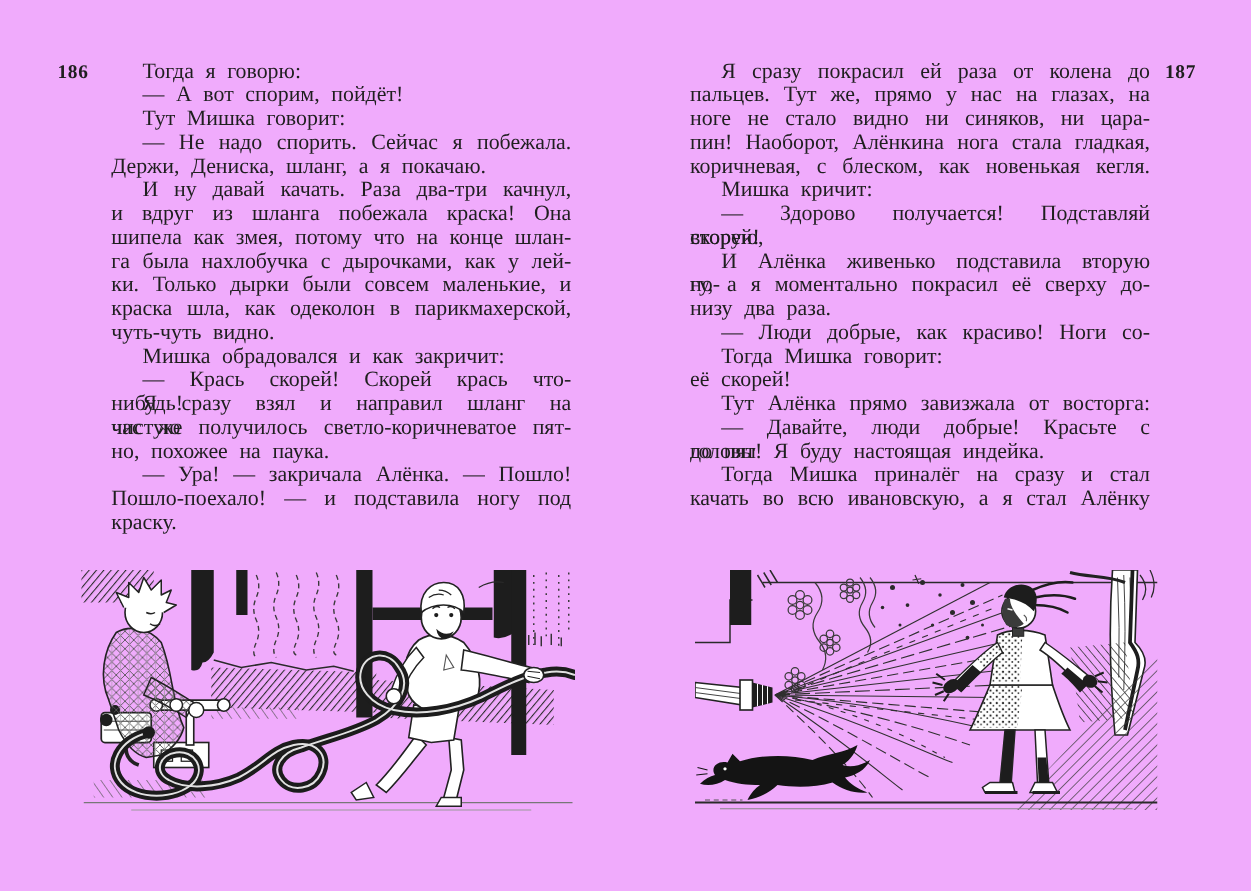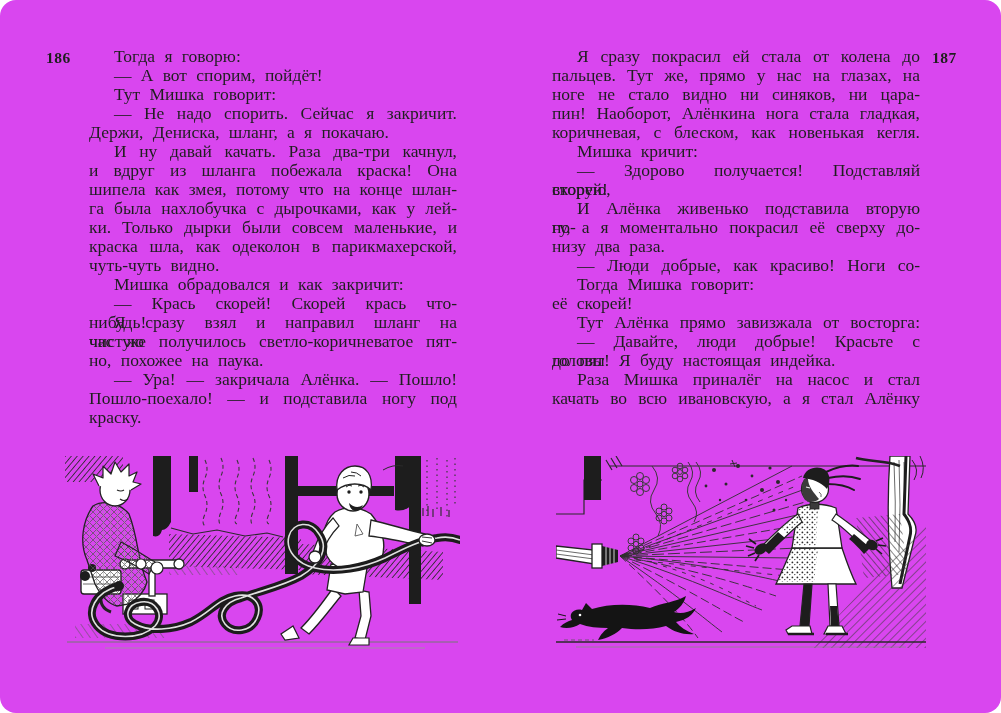--- a/index.html
+++ b/index.html
@@ -1,18 +1,18 @@
 <!DOCTYPE html>
 <html><head>
 <meta charset="utf-8">
 <style>
   html,body{margin:0;padding:0;background:#ffffff;}
   body{width:1001px;height:713px;overflow:hidden;position:relative;
        font-family:"Liberation Serif","DejaVu Serif",serif;color:#1f1f1f;}
-  .spread{position:absolute;inset:0;background:#d946ef;border-radius:16px;}
+  .spread{position:absolute;inset:0;background:#f0abfc;}
   .pagenum{position:absolute;top:49px;font-weight:700;font-size:15.5px;letter-spacing:.5px;}
   .pagenum.pn-left{left:46px;}
   .pagenum.pn-right{left:932px;}
   .textcol{position:absolute;top:47px;width:368px;font-family:Liberation Serif, serif;}
   .textcol.col-left{left:89px;}
   .textcol.col-right{left:552px;}
   .line{height:19px;line-height:19px;font-size:17.5px;word-spacing:.28em;white-space:normal;}
   .line.just{text-align:justify;text-align-last:justify;}
   .line.ind{text-indent:25px;}
   .illus{position:absolute;top:456px;}
@@ -24,57 +24,57 @@
 
 <div class="spread">
 
   <div class="pagenum pn-left">186</div>
   <div class="pagenum pn-right">187</div>
 
   <div class="textcol col-left" id="left-lines">
       <div class="line ind">Тогда я говорю:</div>
       <div class="line ind">— А вот спорим, пойдёт!</div>
       <div class="line ind">Тут Мишка говорит:</div>
-      <div class="line ind just">— Не надо спорить. Сейчас я закричит.</div>
+      <div class="line ind just">— Не надо спорить. Сейчас я побежала.</div>
       <div class="line">Держи, Дениска, шланг, а я покачаю.</div>
       <div class="line ind just">И ну давай качать. Раза два-три качнул,</div>
       <div class="line just">и вдруг из шланга побежала краска! Она</div>
       <div class="line just">шипела как змея, потому что на конце шлан-</div>
       <div class="line just">га была нахлобучка с дырочками, как у лей-</div>
       <div class="line just">ки. Только дырки были совсем маленькие, и</div>
       <div class="line just">краска шла, как одеколон в парикмахерской,</div>
       <div class="line">чуть-чуть видно.</div>
       <div class="line ind">Мишка обрадовался и как закричит:</div>
       <div class="line ind just">— Крась скорей! Скорей крась что-нибудь!</div>
       <div class="line ind just">Я сразу взял и направил шланг на чистую</div>
       <div class="line just">час же получилось светло-коричневатое пят-</div>
       <div class="line">но, похожее на паука.</div>
       <div class="line ind just">— Ура! — закричала Алёнка. — Пошло!</div>
       <div class="line just">Пошло-поехало! — и подставила ногу под</div>
       <div class="line">краску.</div>
     </div>
   <div class="textcol col-right" id="right-lines">
-      <div class="line ind just">Я сразу покрасил ей стала от колена до</div>
+      <div class="line ind just">Я сразу покрасил ей раза от колена до</div>
       <div class="line just">пальцев. Тут же, прямо у нас на глазах, на</div>
       <div class="line just">ноге не стало видно ни синяков, ни цара-</div>
       <div class="line just">пин! Наоборот, Алёнкина нога стала гладкая,</div>
       <div class="line just">коричневая, с блеском, как новенькая кегля.</div>
       <div class="line ind">Мишка кричит:</div>
       <div class="line ind just">— Здорово получается! Подставляй вторую,</div>
       <div class="line">скорей!</div>
       <div class="line ind just">И Алёнка живенько подставила вторую но-</div>
       <div class="line just">гу, а я моментально покрасил её сверху до-</div>
       <div class="line">низу два раза.</div>
       <div class="line ind just">— Люди добрые, как красиво! Ноги со-</div>
       <div class="line ind">Тогда Мишка говорит:</div>
       <div class="line">её скорей!</div>
       <div class="line ind just">Тут Алёнка прямо завизжала от восторга:</div>
       <div class="line ind just">— Давайте, люди добрые! Красьте с головы</div>
       <div class="line">до пят! Я буду настоящая индейка.</div>
-      <div class="line ind just">Раза Мишка приналёг на насос и стал</div>
+      <div class="line ind just">Тогда Мишка приналёг на сразу и стал</div>
       <div class="line just">качать во всю ивановскую, а я стал Алёнку</div>
     </div>
 
   <svg class="illus il-left" width="395" height="196" viewBox="0 0 395 196">
     <defs>
       <pattern id="plaidL" width="7" height="7" patternUnits="userSpaceOnUse">
         <path d="M0,0L7,7M7,0L0,7" stroke="#555" stroke-width="0.7"></path>
         <path d="M3.5,0V7" stroke="#999" stroke-width="0.4"></path>
       </pattern>
       <pattern id="hatchL" width="4.5" height="4.5" patternUnits="userSpaceOnUse" patternTransform="rotate(40)">

